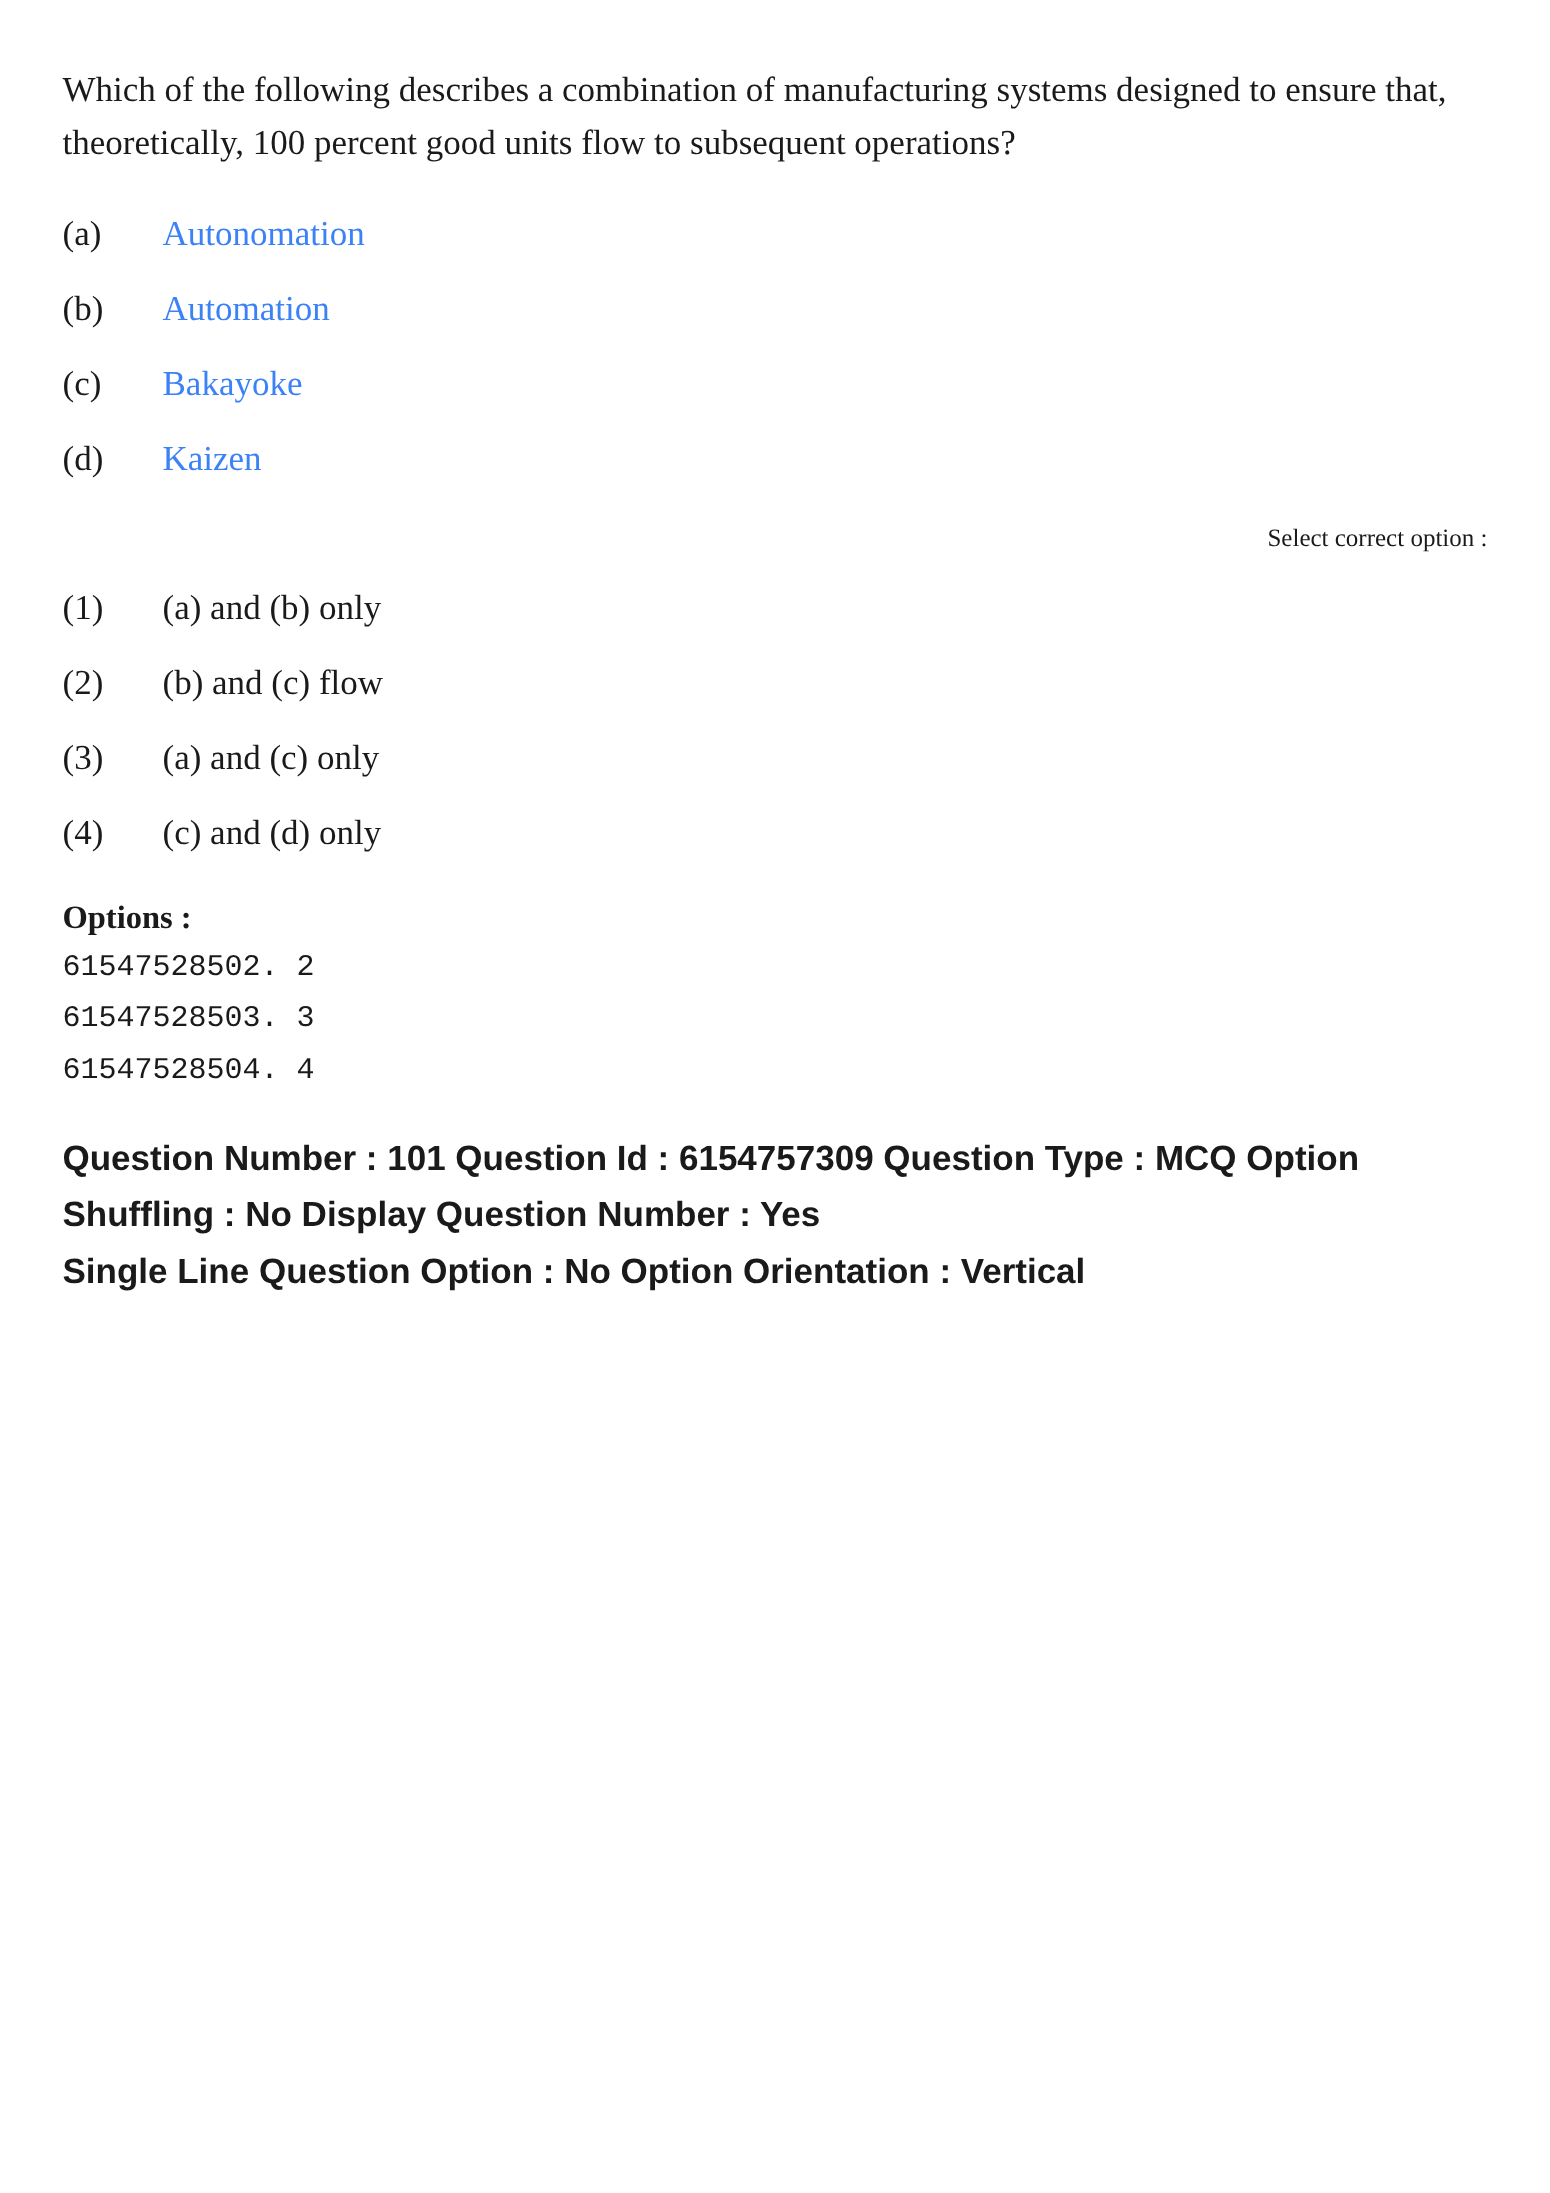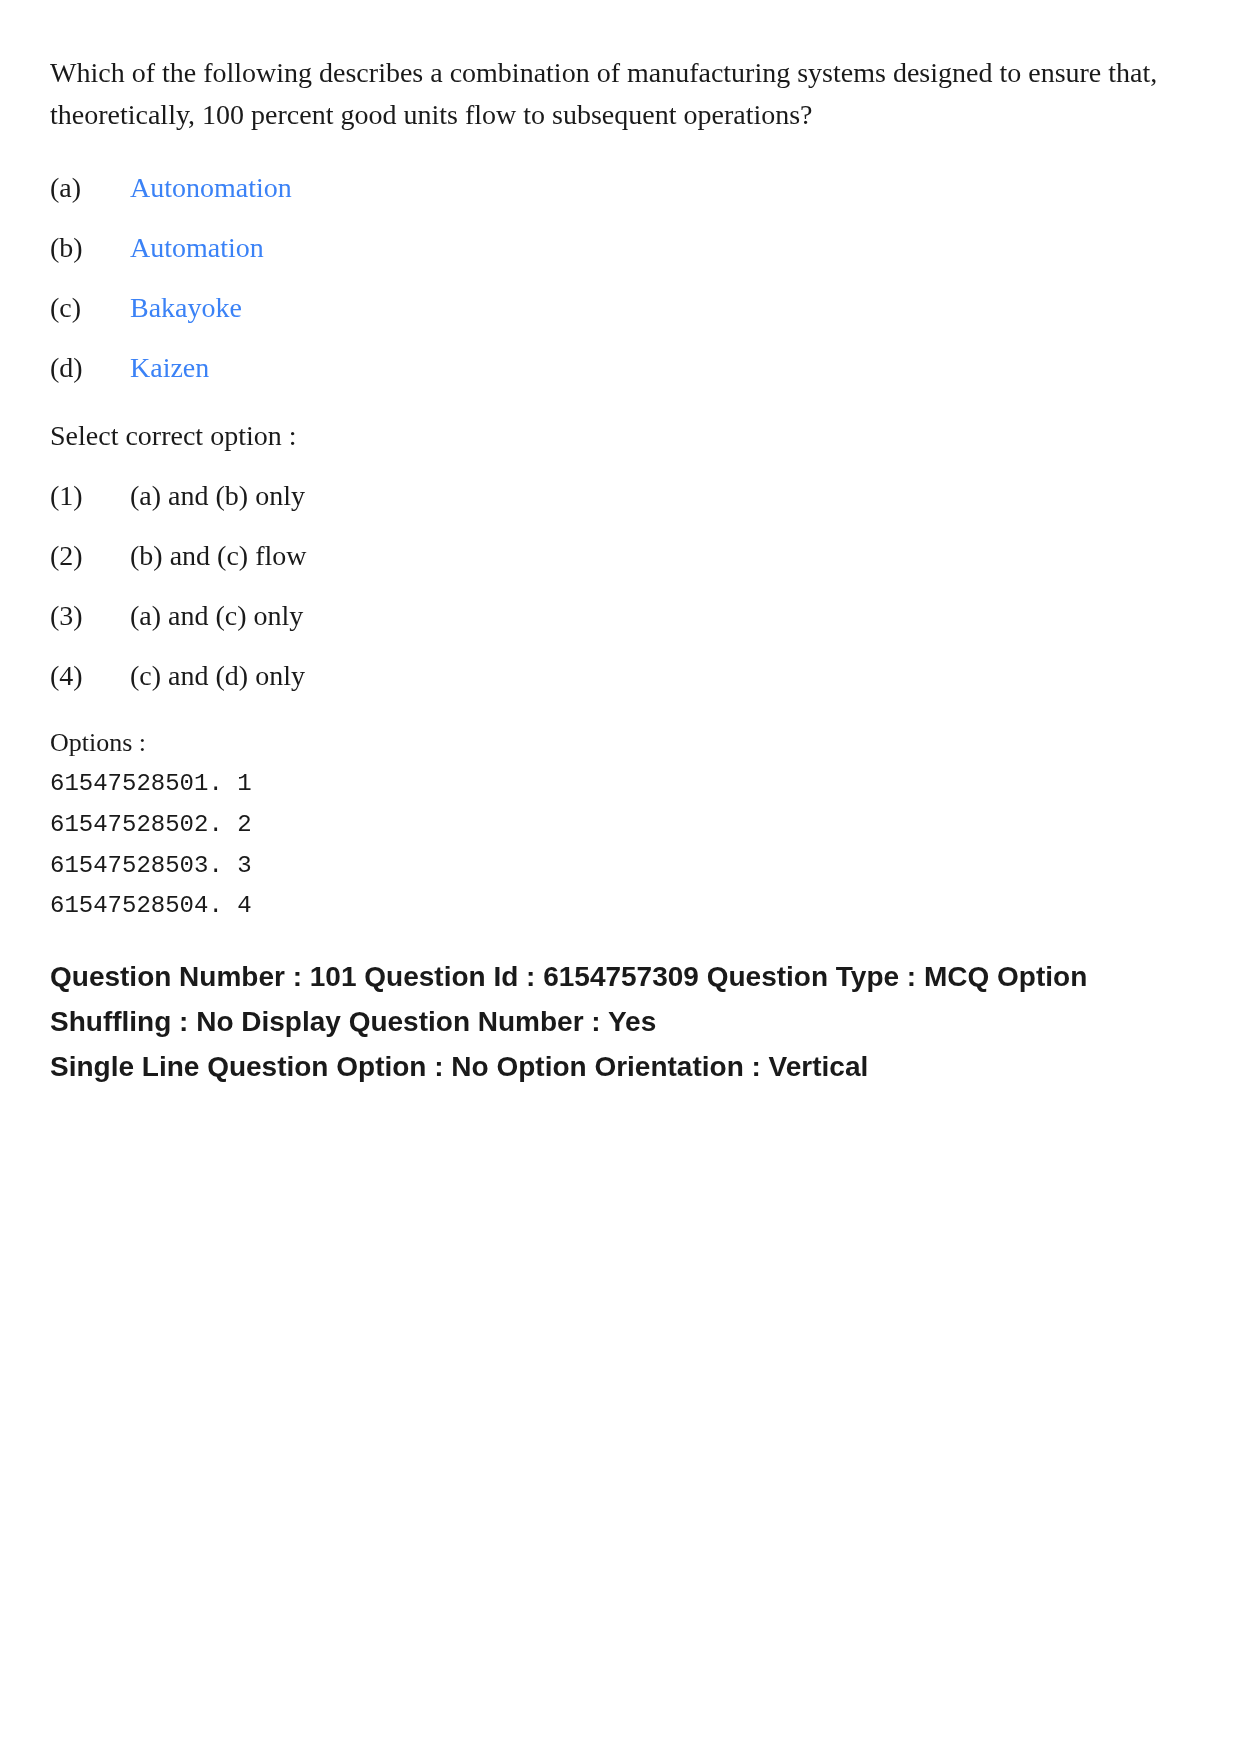--- a/index.html
+++ b/index.html
@@ -39,21 +39,22 @@
       min-width: 80px;
       color: #1a1a1a;
     }
 
     .option-text {
       color: #3b82f6;
     }
 
     .select-prompt {
       margin-bottom: 28px;
-      font-size: 28px;
+      font-size: 20px;
+      text-align: right;
     }
 
     .select-options-list {
       list-style: none;
       margin-bottom: 36px;
     }
 
     .select-options-list li {
       display: flex;
       align-items: baseline;
@@ -67,21 +68,21 @@
 
     .select-option-text {
       color: #1a1a1a;
     }
 
     .options-section {
       margin-bottom: 28px;
     }
 
     .options-heading {
-      font-weight: normal;
+      font-weight: bold;
       font-size: 26px;
       margin-bottom: 6px;
     }
 
     .option-id-line {
       font-size: 24px;
       line-height: 1.7;
       font-family: 'Courier New', Courier, monospace;
     }
 
@@ -135,21 +136,20 @@
       <span class="select-option-text">(a) and (c) only</span>
     </li>
     <li>
       <span class="select-option-num">(4)</span>
       <span class="select-option-text">(c) and (d) only</span>
     </li>
   </ul>
 
   <div class="options-section">
     <div class="options-heading">Options :</div>
-    <div class="option-id-line">61547528501. 1</div>
     <div class="option-id-line">61547528502. 2</div>
     <div class="option-id-line">61547528503. 3</div>
     <div class="option-id-line">61547528504. 4</div>
   </div>
 
   <div class="metadata">
     <div>Question Number : 101  Question Id : 6154757309  Question Type : MCQ  Option Shuffling : No  Display Question Number : Yes</div>
     <div>Single Line Question Option : No  Option Orientation : Vertical</div>
   </div>
 

